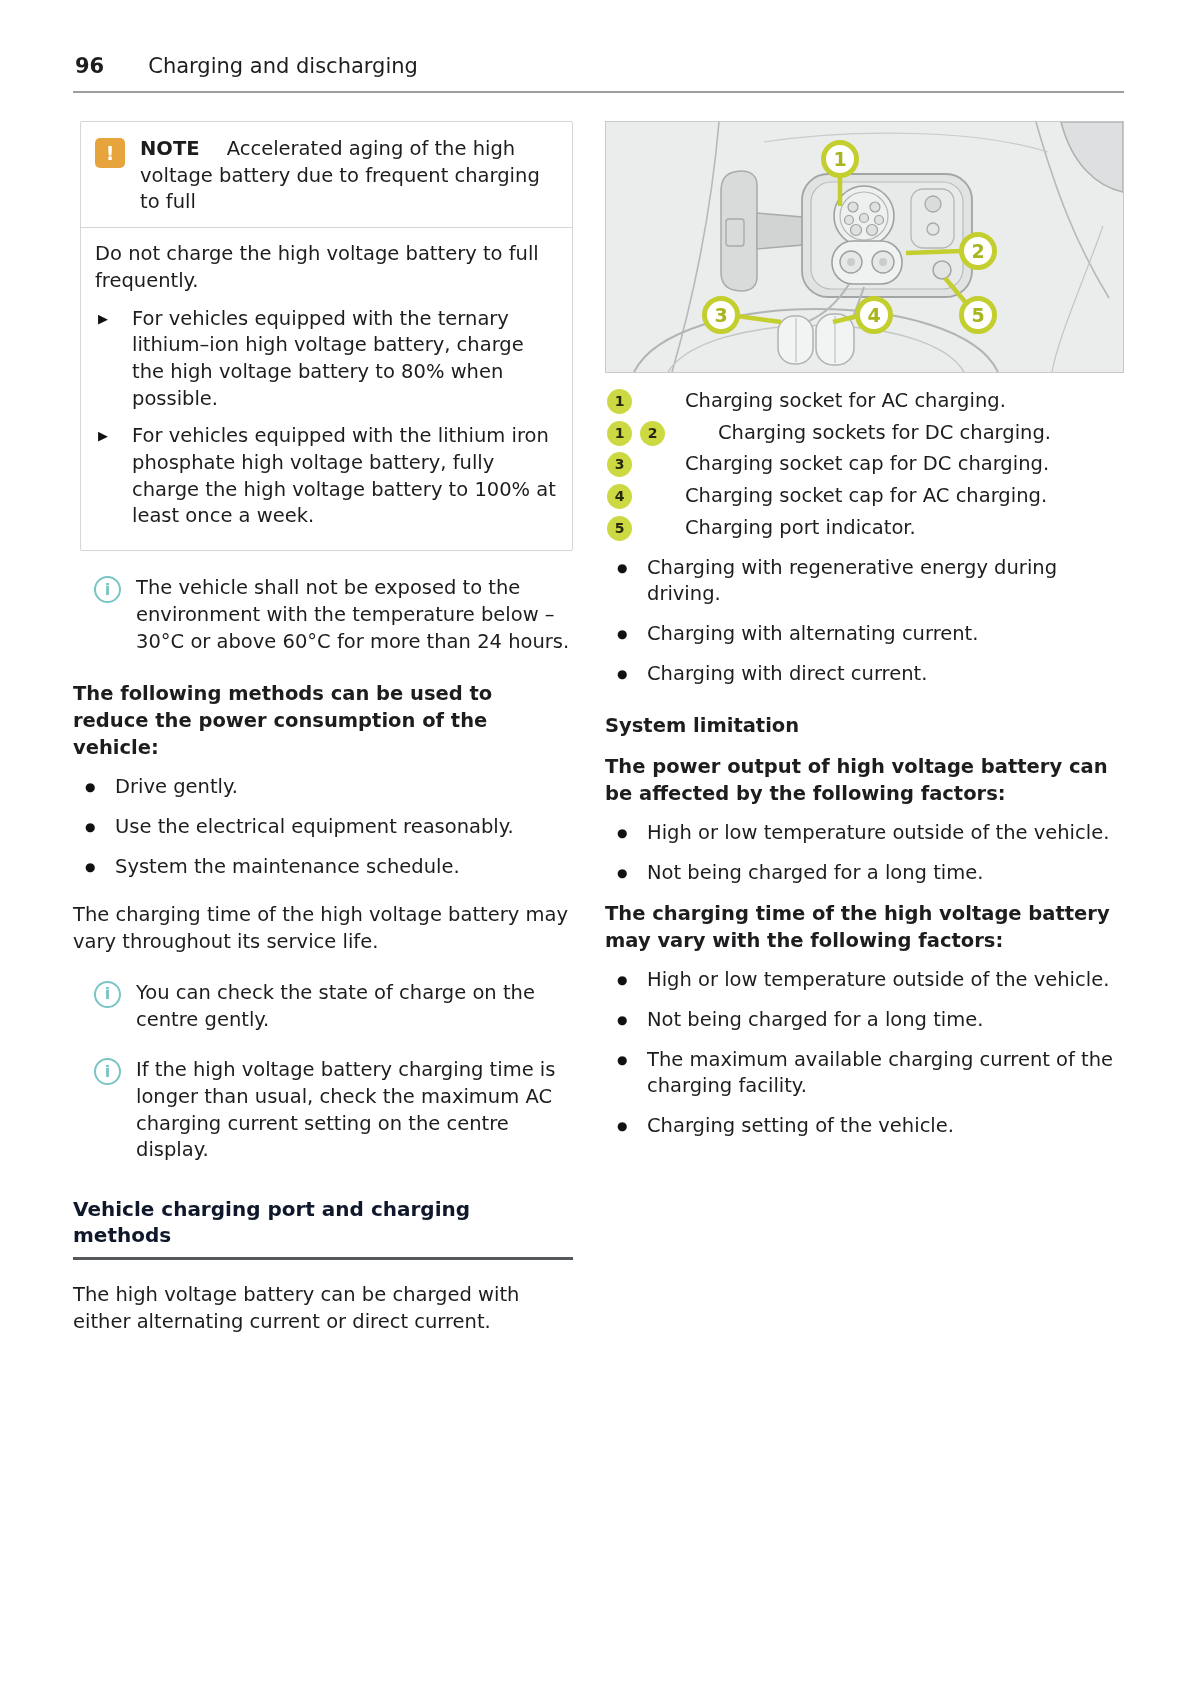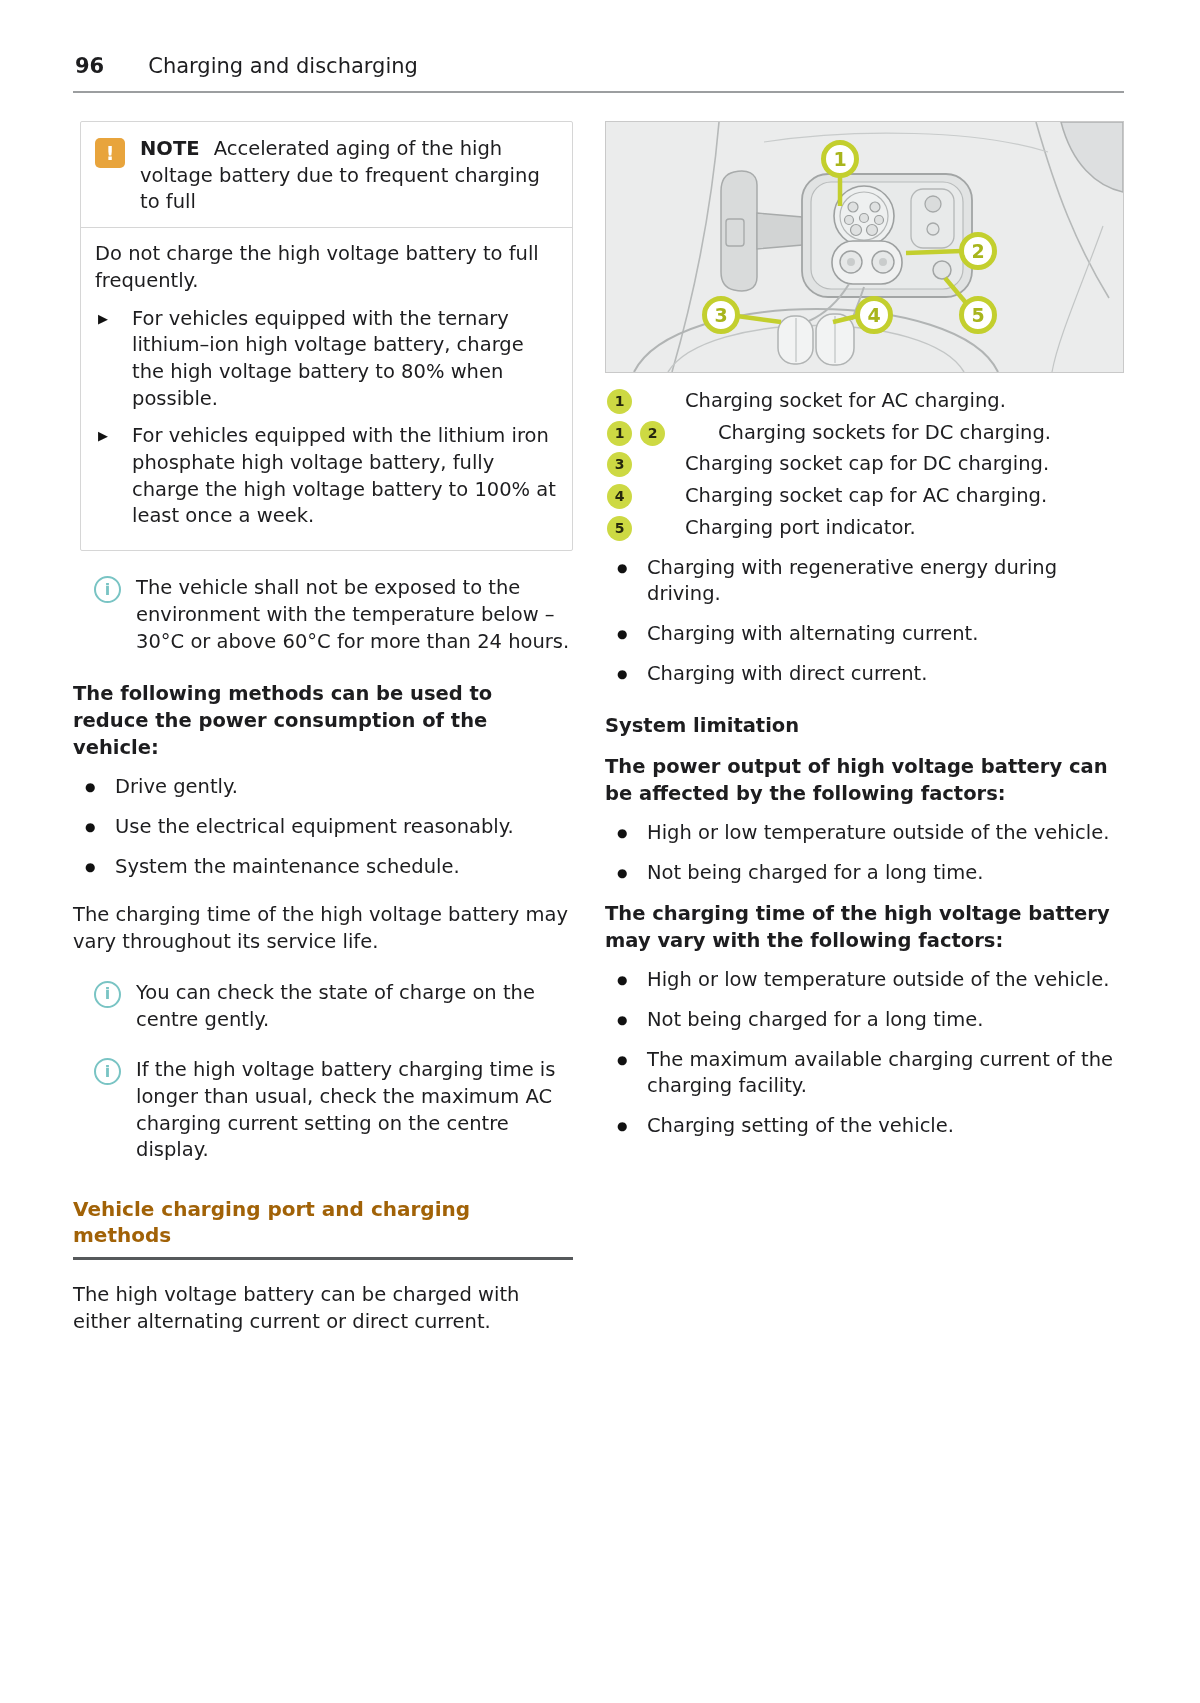--- a/index.html
+++ b/index.html
@@ -30,21 +30,21 @@
 
   
   .note-box { border: 1px solid #d6d6d6; border-radius: 2px; margin-left: 7px; background: #fff; }
   .note-head { display: flex; padding: 14px 14px 11px 14px; }
   .note-icon {
     flex: none; width: 30px; height: 30px; margin: 2px 15px 0 0;
     background: #e8a43c; border-radius: 5px; color: #fff;
     font-size: 19px; font-weight: bold;
     display: flex; align-items: center; justify-content: center;
   }
-  .note-title b { margin-right: 8px; text-align: center; }
+  .note-title b { margin-right: 21px; text-align: center; }
   .note-divider { border-top: 1px solid #d6d6d6; }
   .note-body { padding: 13px 14px 18px 14px; }
   .note-body p { margin: 0 0 11px 0; }
   .tri-row { display: flex; margin: 0 0 11px 0; }
   .tri-row:last-child { margin-bottom: 2px; }
   .tri { flex: none; width: 37px; padding-left: 3px; font-size: 13px; line-height: 26px; color: #111; }
   .tri-text { flex: 1; }
 
   
   .info-row { display: flex; margin: 24px 0 0 21px; }
@@ -53,21 +53,21 @@
     border: 2px solid #79c4c4; border-radius: 50%; color: #79c4c4;
     font-size: 16px; font-weight: bold;
     display: flex; align-items: center; justify-content: center;
   }
   .info-text { flex: 1; }
 
   
   .bold-head { font-size: 19.5px; font-weight: bold; margin: 26px 0 0 0; line-height: 1.37; }
   .para { margin: 22px 0 0 0; }
   .section-head {
-    color: #a16207; font-weight: bold; font-size: 20px; line-height: 1.3;
+    color: #0f172a; font-weight: bold; font-size: 20px; line-height: 1.3;
     margin: 32px 0 0 0; padding-bottom: 9px;
     border-bottom: 3px solid #56595b;
   }
 
   
   .dot-row { display: flex; margin: 13px 0 0 0; }
   .dot { flex: none; width: 42px; padding-left: 12px; font-size: 12px; line-height: 26px; color: #111; }
   .dot-text { flex: 1; }
 
   

